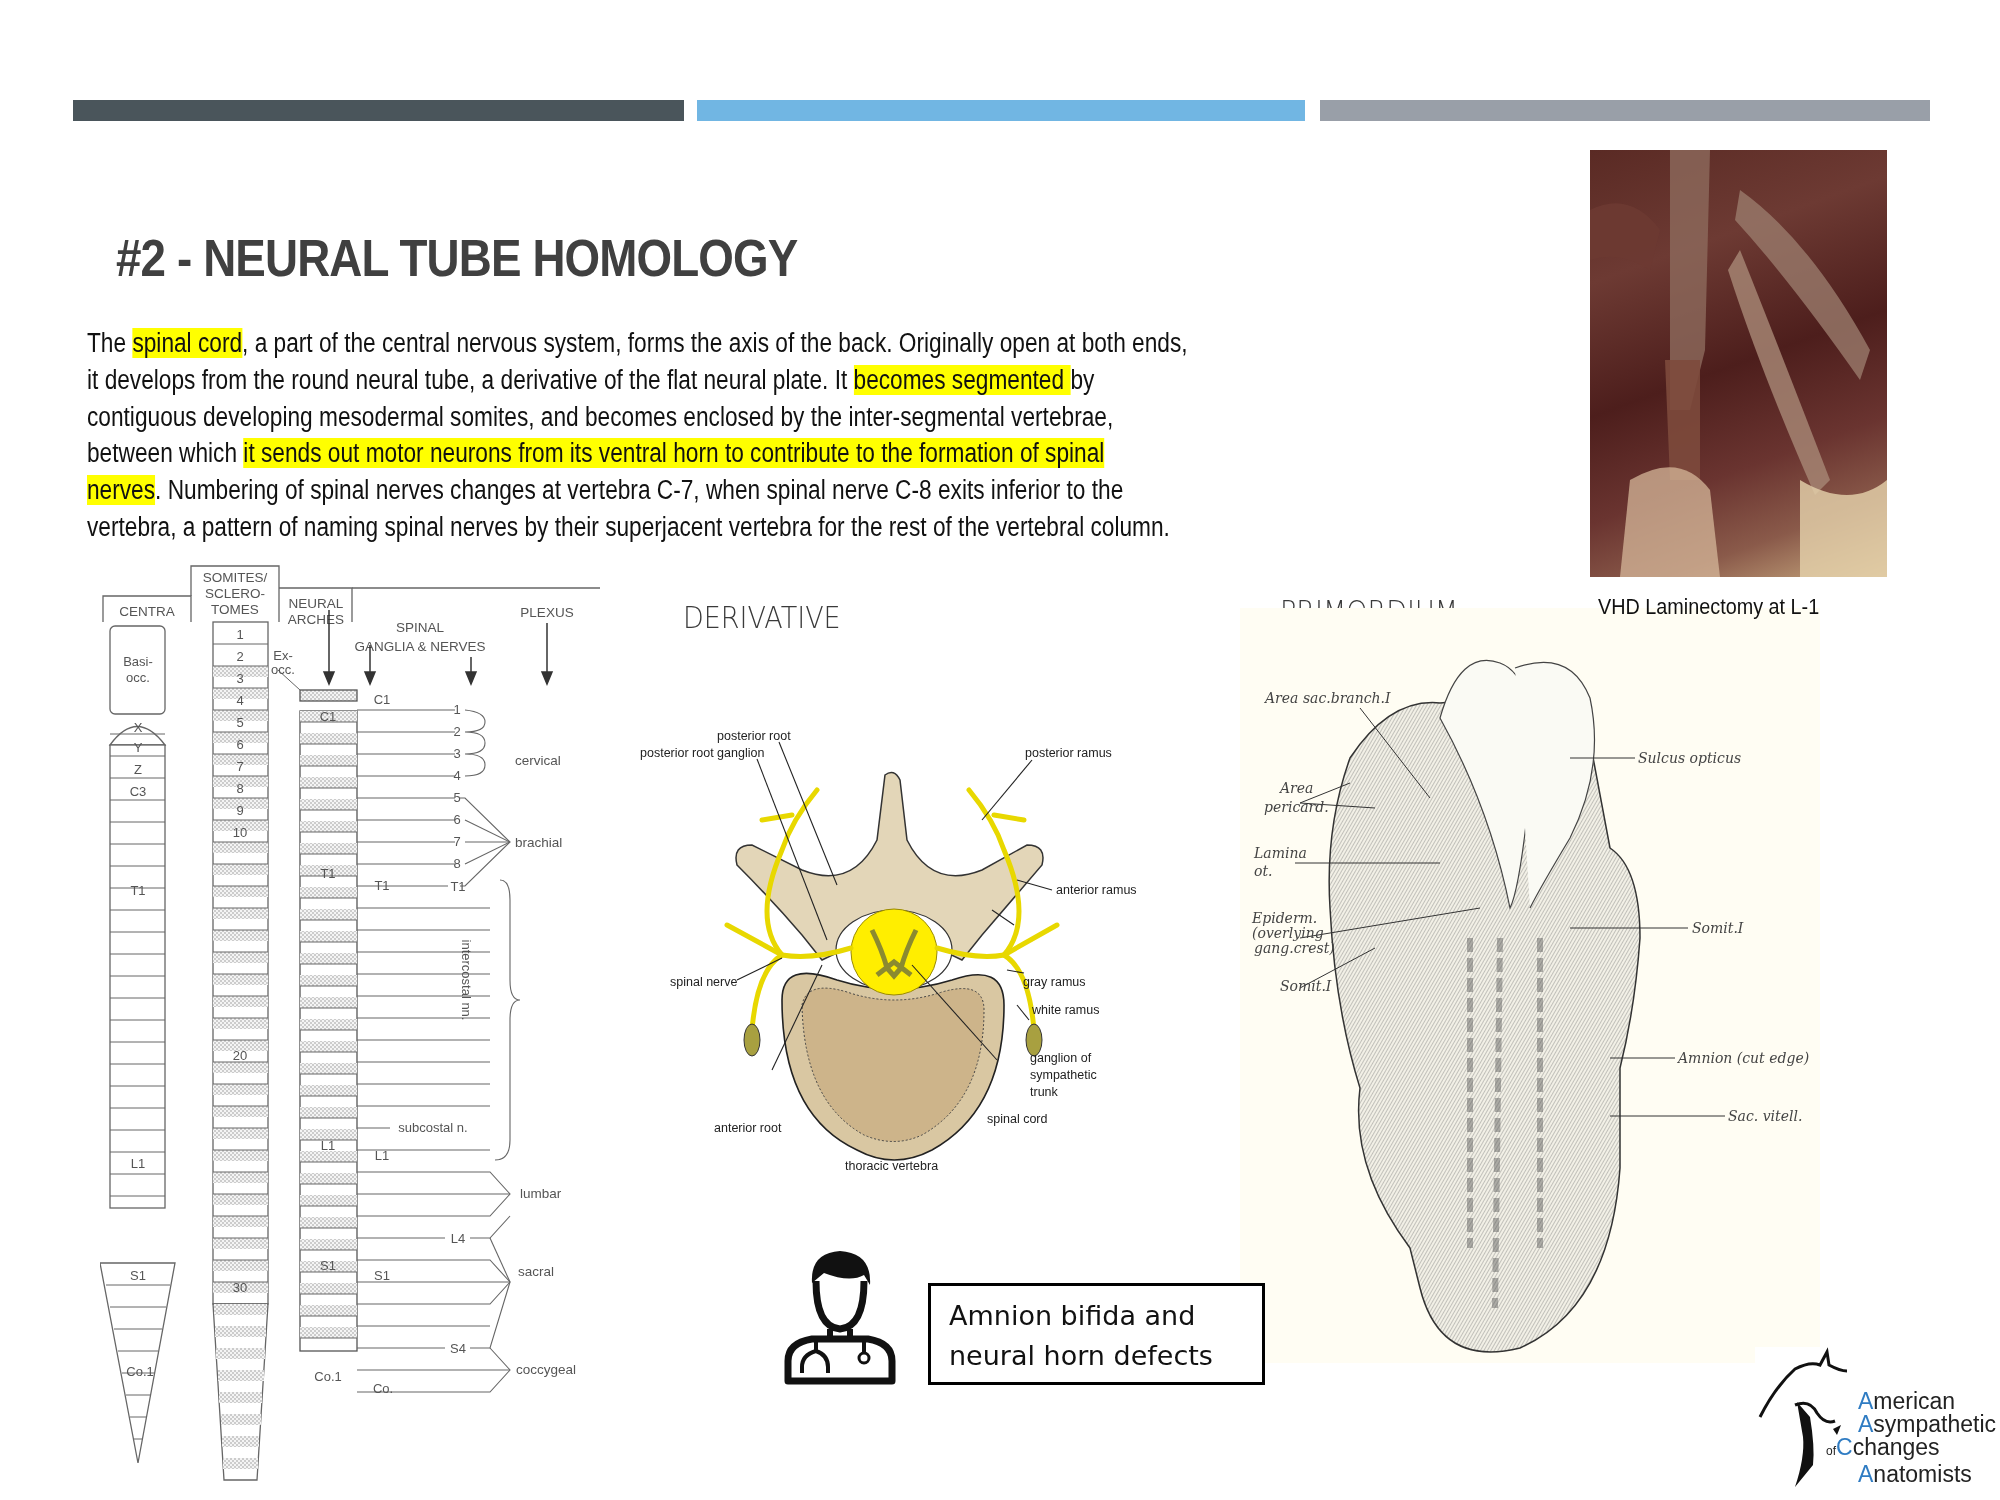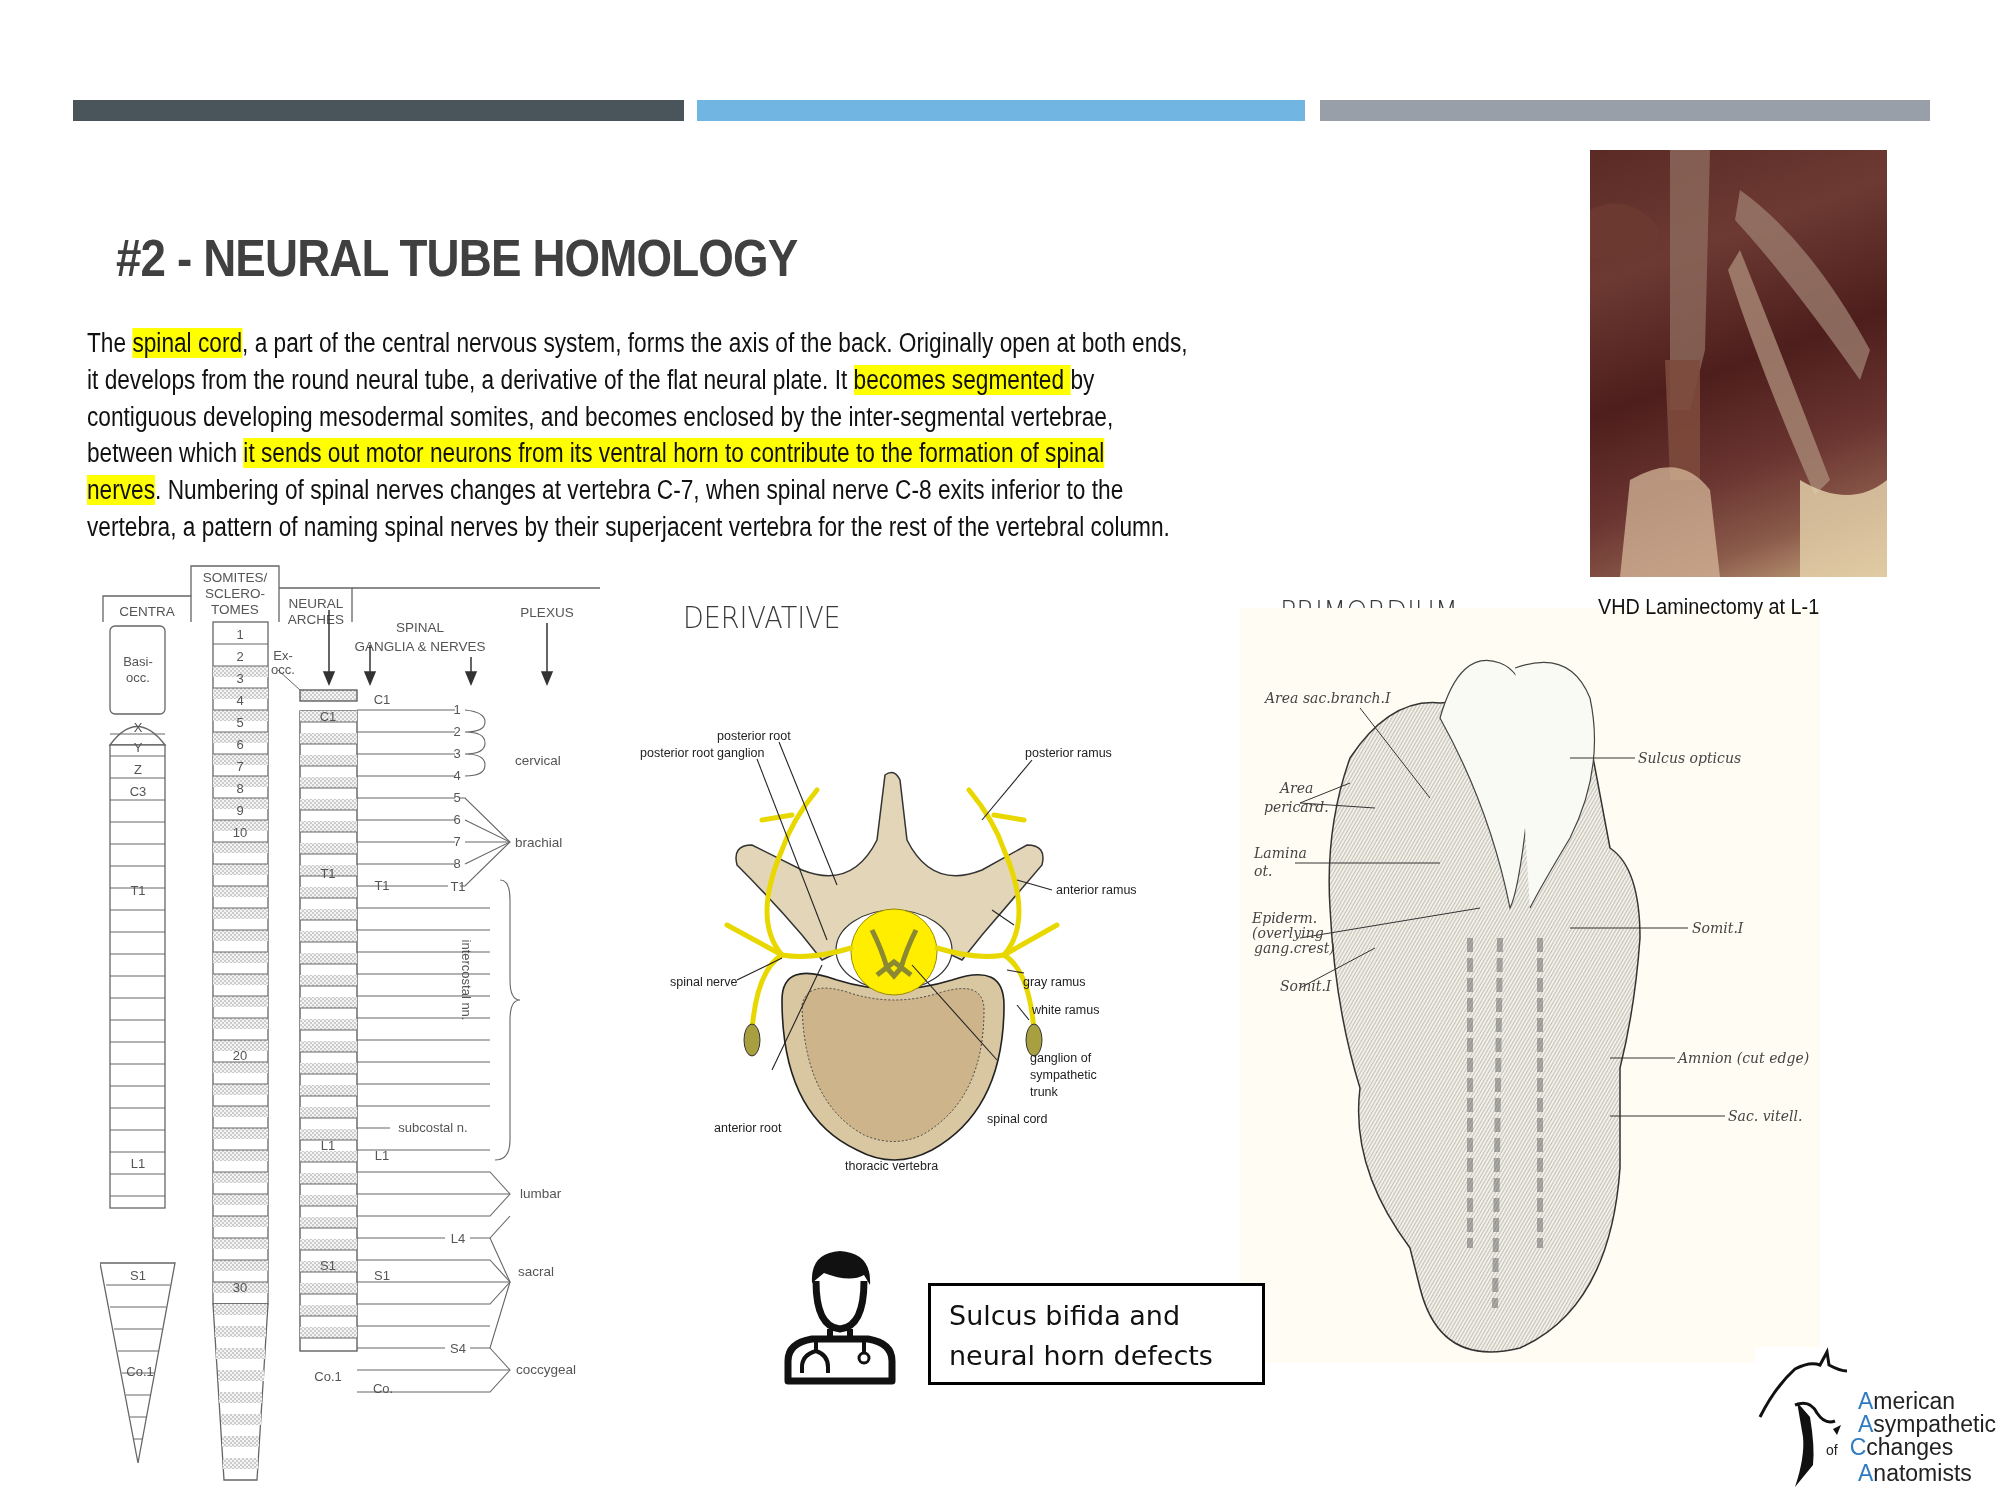--- a/index.html
+++ b/index.html
@@ -54,21 +54,21 @@
   .doctor-icon { position: absolute; left: 780px; top: 1245px; width: 120px; height: 140px; }
   .note-box { position: absolute; left: 928px; top: 1283px; width: 337px; height: 102px;
     border: 3px solid #000; background: #fff; padding: 10px 18px;
     font-family: "DejaVu Sans", sans-serif; font-size: 27px; line-height: 40px; color: #111; }
   .note-box span { display: block; white-space: nowrap; }
 
   .logo { position: absolute; left: 1755px; top: 1347px; width: 245px; height: 160px; background: #fff; }
   .logo .mark { position: absolute; left: 0; top: 0; width: 100px; height: 150px; }
   .logo .text { position: absolute; left: 103px; top: 43px; font-family: "Liberation Sans", sans-serif; font-size: 23px; line-height: 23px; color: #222; }
   .logo .text .cap { color: #2f7cc3; }
-  .logo .text .of { font-size: 14px; margin-left: -32px; margin-right: 12px; }
+  .logo .text .of { font-size: 12px; margin-left: -32px; margin-right: 0; }
 </style>
 </head>
 <body>
 
 <div class="bar bar-1"></div>
 <div class="bar bar-2"></div>
 <div class="bar bar-3"></div>
 
 <h1 class="title">#2 - NEURAL TUBE HOMOLOGY</h1>
 
@@ -522,21 +522,21 @@
     <path d="M36,36 Q36,82 60,84 Q84,82 84,36" fill="none" stroke="#111" stroke-width="7"></path>
     <path d="M50,84 L50,96 M70,84 L70,96" stroke="#111" stroke-width="6"></path>
     <path d="M8,136 L8,116 Q8,98 32,94 L88,94 Q112,98 112,116 L112,136 Z" fill="none" stroke="#111" stroke-width="7" stroke-linejoin="round"></path>
     <path d="M36,96 L36,106 Q22,110 22,122 L22,128 M36,106 Q48,110 48,122 L48,128" fill="none" stroke="#111" stroke-width="4"></path>
     <path d="M84,96 L84,108" stroke="#111" stroke-width="4"></path>
     <circle cx="84" cy="113" r="5" fill="none" stroke="#111" stroke-width="3"></circle>
   </svg>
 </div>
 
 <div class="note-box">
-  <span>Sulcus bifida and</span>
+  <span>Amnion bifida and</span>
   <span>neural horn defects</span>
 </div>
 
 <div class="logo">
   <svg class="mark" viewBox="0 0 100 150">
     <path d="M5,70 Q20,40 40,22 Q55,14 65,18 L72,5 L74,18 Q85,24 92,24" fill="none" stroke="#111" stroke-width="3"></path>
     <path d="M40,58 Q55,52 62,66 Q70,78 80,74" fill="none" stroke="#111" stroke-width="3"></path>
     <path d="M42,55 L48,90 Q50,110 40,140 L58,118 Q60,100 55,70 Z" fill="#111"></path>
     <path d="M78,82 L86,78 L82,88" fill="#111"></path>
   </svg>

